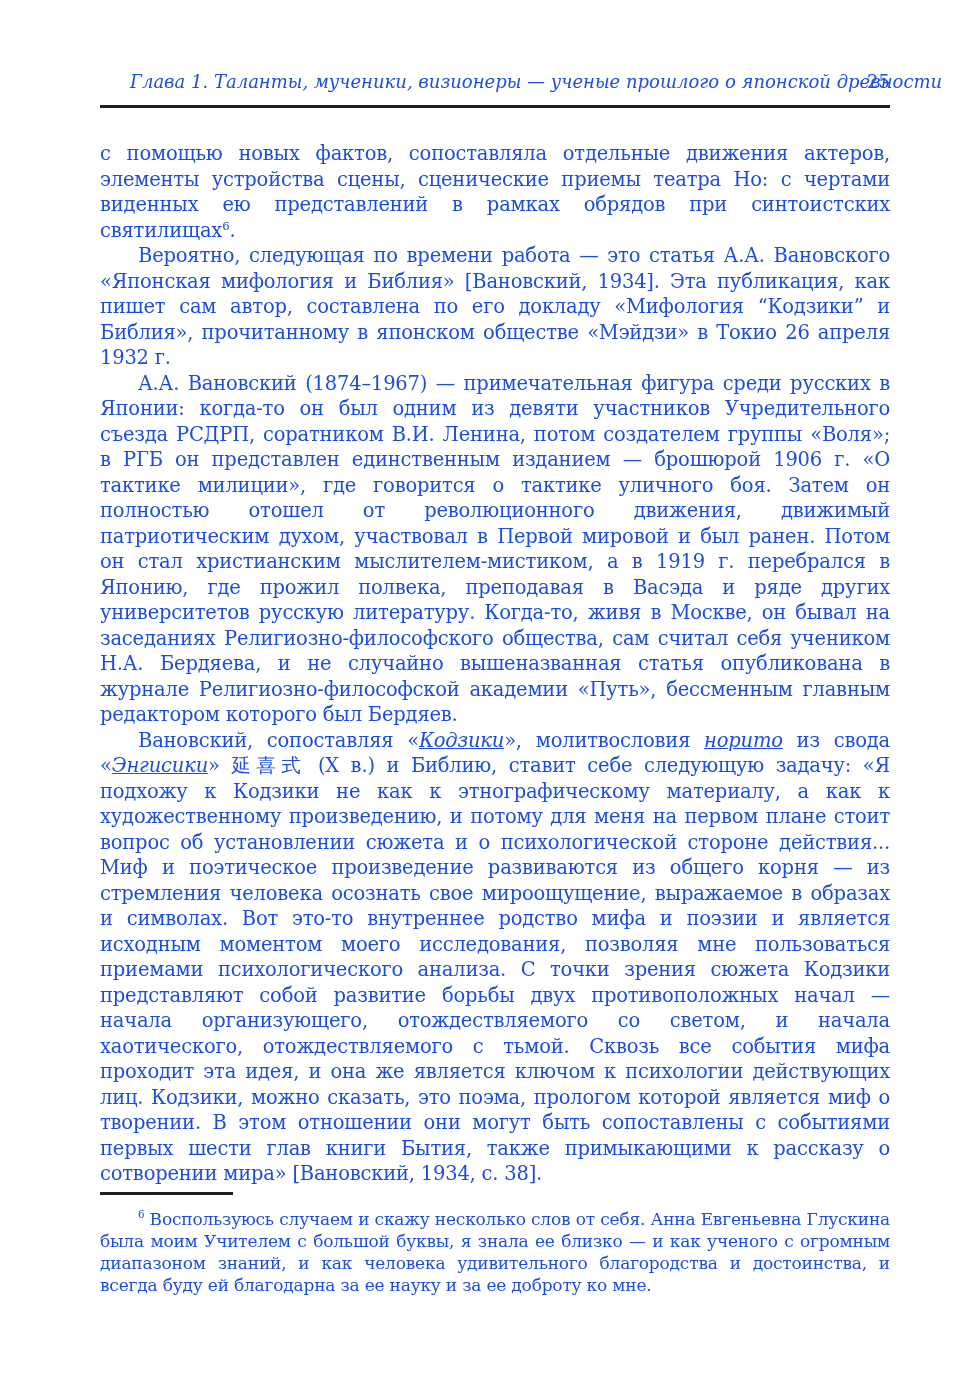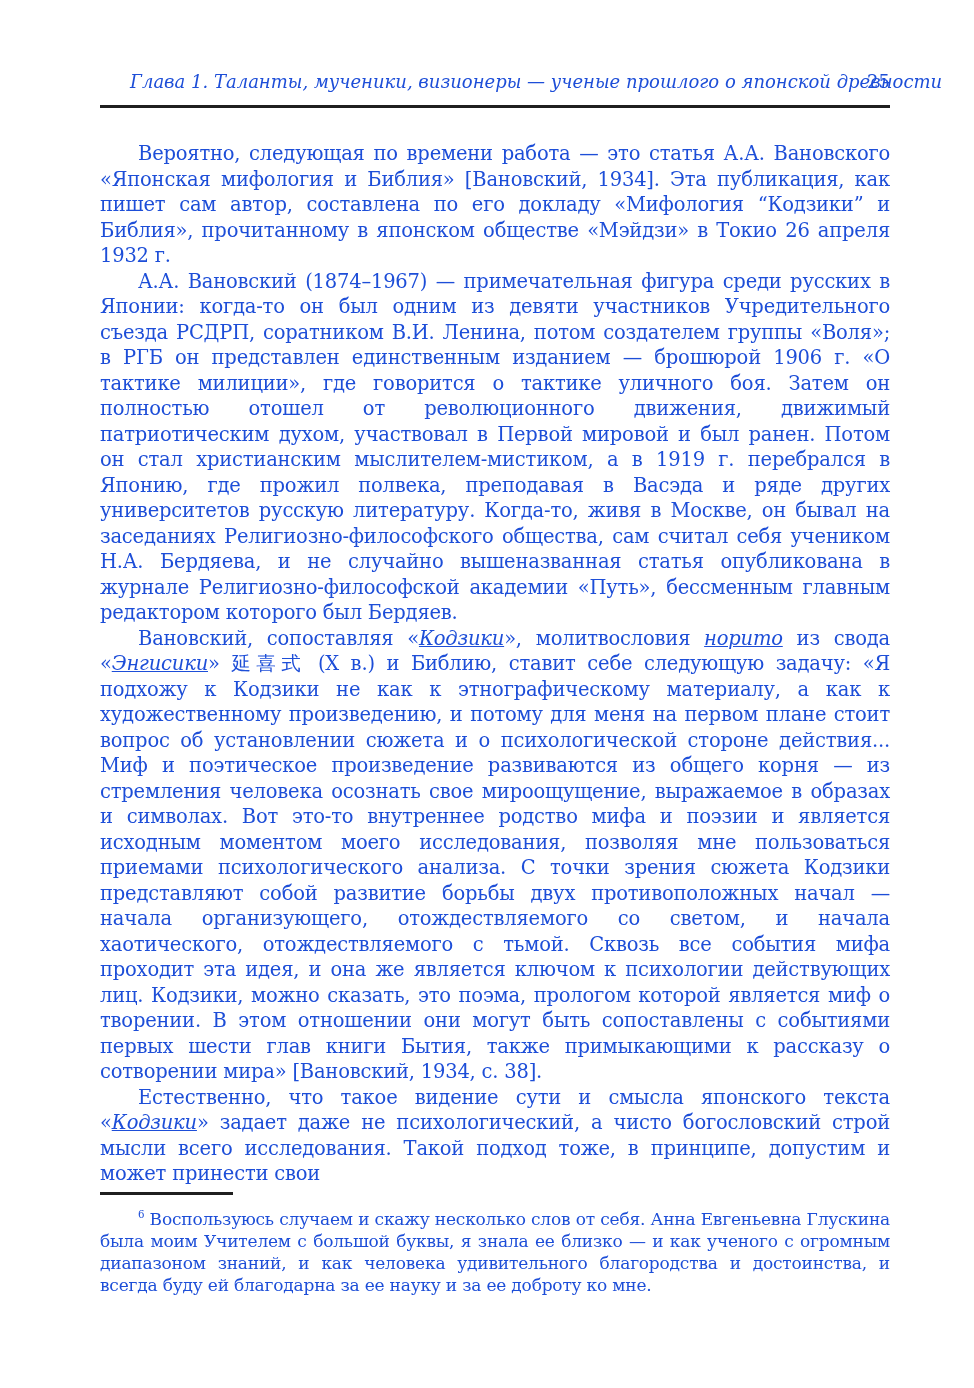--- a/index.html
+++ b/index.html
@@ -89,23 +89,23 @@
 
 <div class="page">
   <header class="running-head">
     <span class="rh-title">Глава 1. Таланты, мученики, визионеры — ученые прошлого о японской древности</span>
     <span class="rh-folio">25</span>
   </header>
 
   <div class="head-rule"></div>
 
   <main class="body-text">
+      <p class=""><span>с помощью новых фактов, сопоставляла отдельные движения актеров, элементы устройства сцены, сценические приемы театра Но: с чертами виденных ею представлений в рамках обрядов при синтоистских святилищах</span><sup>6</sup><span>.</span></p>
       <p class="indent"><span>Вероятно, следующая по времени работа — это статья А.А. Вановского «Японская мифология и Библия» [Вановский, 1934]. Эта публикация, как пишет сам автор, составлена по его докладу «Мифология “Кодзики” и Библия», прочитанному в японском обществе «Мэйдзи» в Токио 26 апреля 1932 г.</span></p>
       <p class="indent"><span>А.А. Вановский (1874–1967) — примечательная фигура среди русских в Японии: когда-то он был одним из девяти участников Учредительного съезда РСДРП, соратником В.И. Ленина, потом создателем группы «Воля»; в РГБ он представлен единственным изданием — брошюрой 1906 г. «О тактике милиции», где говорится о тактике уличного боя. Затем он полностью отошел от революционного движения, движимый патриотическим духом, участвовал в Первой мировой и был ранен. Потом он стал христианским мыслителем-мистиком, а в 1919 г. перебрался в Японию, где прожил полвека, преподавая в Васэда и ряде других университетов русскую литературу. Когда-то, живя в Москве, он бывал на заседаниях Религиозно-философского общества, сам считал себя учеником Н.А. Бердяева, и не случайно вышеназванная статья опубликована в журнале Религиозно-философской академии «Путь», бессменным главным редактором которого был Бердяев.</span></p>
       <p class="indent"><span>Вановский, сопоставляя «</span><em>Кодзики</em><span>», молитвословия </span><em>норито</em><span> из свода «</span><em>Энгисики</em><span>» 延喜式 (X в.) и Библию, ставит себе следующую задачу: «Я подхожу к Кодзики не как к этнографическому материалу, а как к художественному произведению, и потому для меня на первом плане стоит вопрос об установлении сюжета и о психологической стороне действия... Миф и поэтическое произведение развиваются из общего корня — из стремления человека осознать свое мироощущение, выражаемое в образах и символах. Вот это-то внутреннее родство мифа и поэзии и является исходным моментом моего исследования, позволяя мне пользоваться приемами психологического анализа. С точки зрения сюжета Кодзики представляют собой развитие борьбы двух противоположных начал — начала организующего, отождествляемого со светом, и начала хаотического, отождествляемого с тьмой. Сквозь все события мифа проходит эта идея, и она же является ключом к психологии действующих лиц. Кодзики, можно сказать, это поэма, прологом которой является миф о творении. В этом отношении они могут быть сопоставлены с событиями первых шести глав книги Бытия, также примыкающими к рассказу о сотворении мира» [Вановский, 1934, с. 38].</span></p>
-      <p class="indent"><span>Естественно, что такое видение сути и смысла японского текста «</span><em>Кодзики</em><span>» задает даже не психологический, а чисто богословский строй мысли всего исследования. Такой подход тоже, в принципе, допустим и может принести свои</span></p>
     </main>
 
   <footer class="footnote-block">
     <div class="fn-rule"></div>
     <p class="footnote"><sup>6</sup><span> Воспользуюсь случаем и скажу несколько слов от себя. Анна Евгеньевна Глускина была моим Учителем с большой буквы, я знала ее близко — и как ученого с огромным диапазоном знаний, и как человека удивительного благородства и достоинства, и всегда буду ей благодарна за ее науку и за ее доброту ко мне.</span></p>
   </footer>
 </div>
 
 </body></html>

